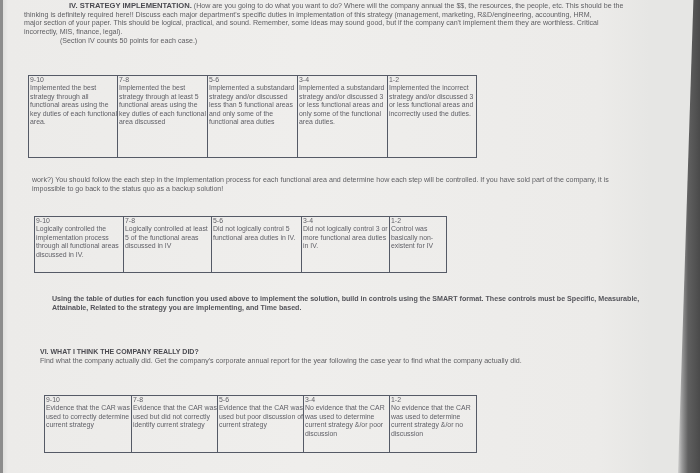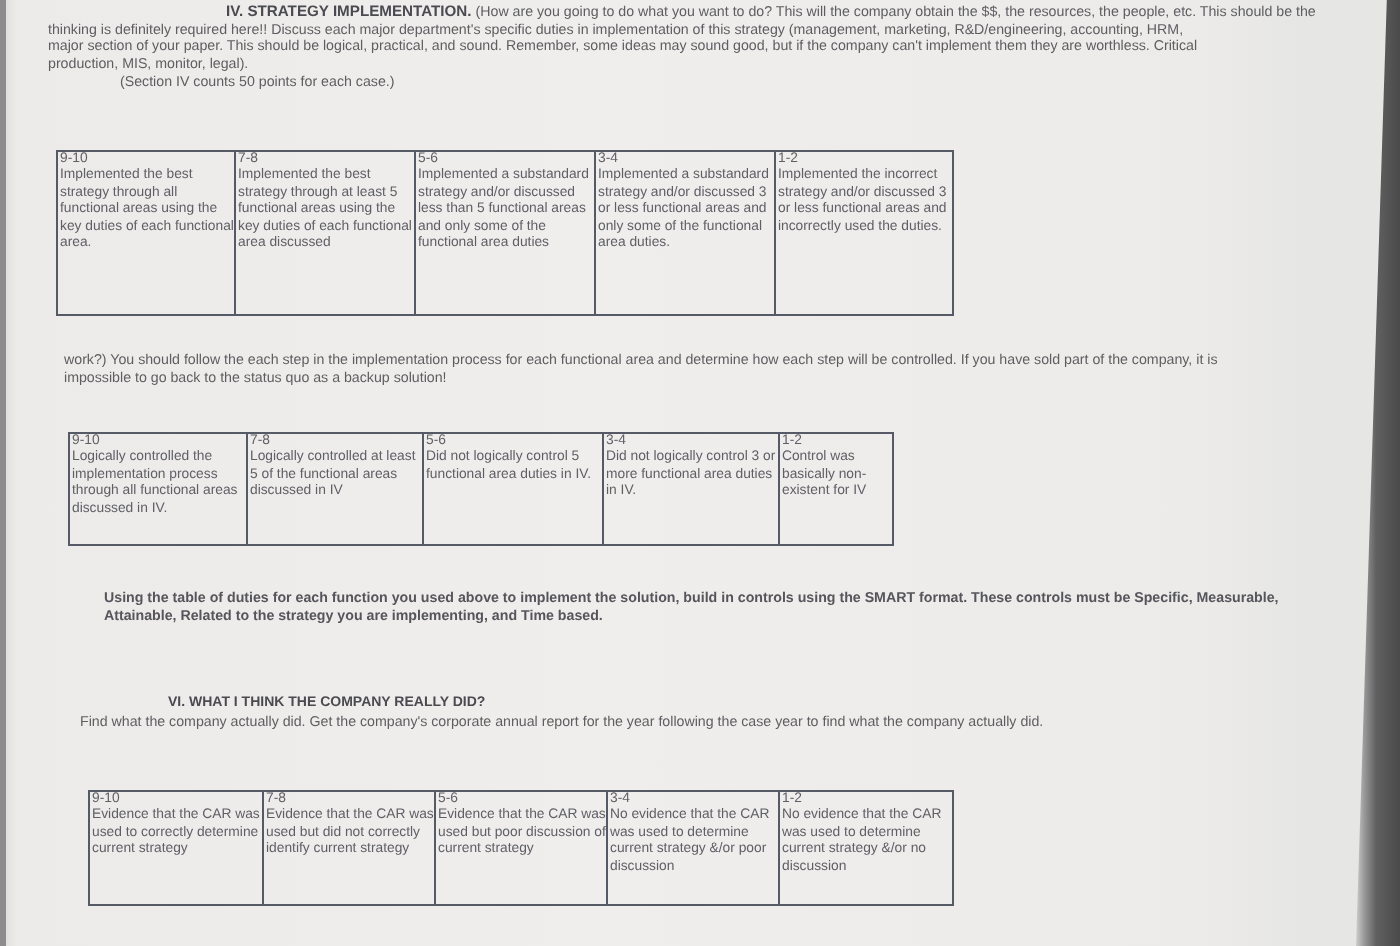--- a/index.html
+++ b/index.html
@@ -42,21 +42,20 @@
     }
     .section {
       position: absolute;
       font-size: 7.1px;
       line-height: 8.7px;
       color: #5e5e62;
     }
     .heading {
       font-weight: bold;
       color: #4a4a50;
-      margin-left: 44px;
     }
     .bold-para {
       font-weight: bold;
       color: #55555b;
     }
     .indent-note {
       padding-left: 36px;
     }
     table.rubric {
       position: absolute;
@@ -82,25 +81,25 @@
   </style>
 </head>
 <body>
 
 <div class="page">
   <div class="left-edge"></div>
 
   <div class="section" style="left:24px; top:2px; width:660px;">
     <div style="padding-left:45px;">
       <span class="heading" style="font-size:7.6px;">IV. STRATEGY IMPLEMENTATION.</span>
-      <span>(How are you going to do what you want to do? This will the company obtain the $$, the resources, the people, etc. This should be the</span>
+      <span>(How are you going to do what you want to do? Where will the company annual the $$, the resources, the people, etc. This should be the</span>
     </div>
     <div>thinking is definitely required here!! Discuss each major department's specific duties in implementation of this strategy (management, marketing, R&amp;D/engineering, accounting, HRM,</div>
     <div>major section of your paper. This should be logical, practical, and sound. Remember, some ideas may sound good, but if the company can't implement them they are worthless. Critical</div>
-    <div>production, MIS, monitor, legal).</div>
+    <div>incorrectly, MIS, finance, legal).</div>
     <div class="indent-note">(Section IV counts 50 points for each case.)</div>
   </div>
 
   <table class="rubric" style="left:28px; top:75px; width:438px; height:83px;">
     <tbody>
         <tr>
       <td style="width:87px;">
         <span class="score">9-10</span>
         <span class="desc">Implemented the best strategy through all functional areas using the key duties of each functional area.</span>
       </td>

